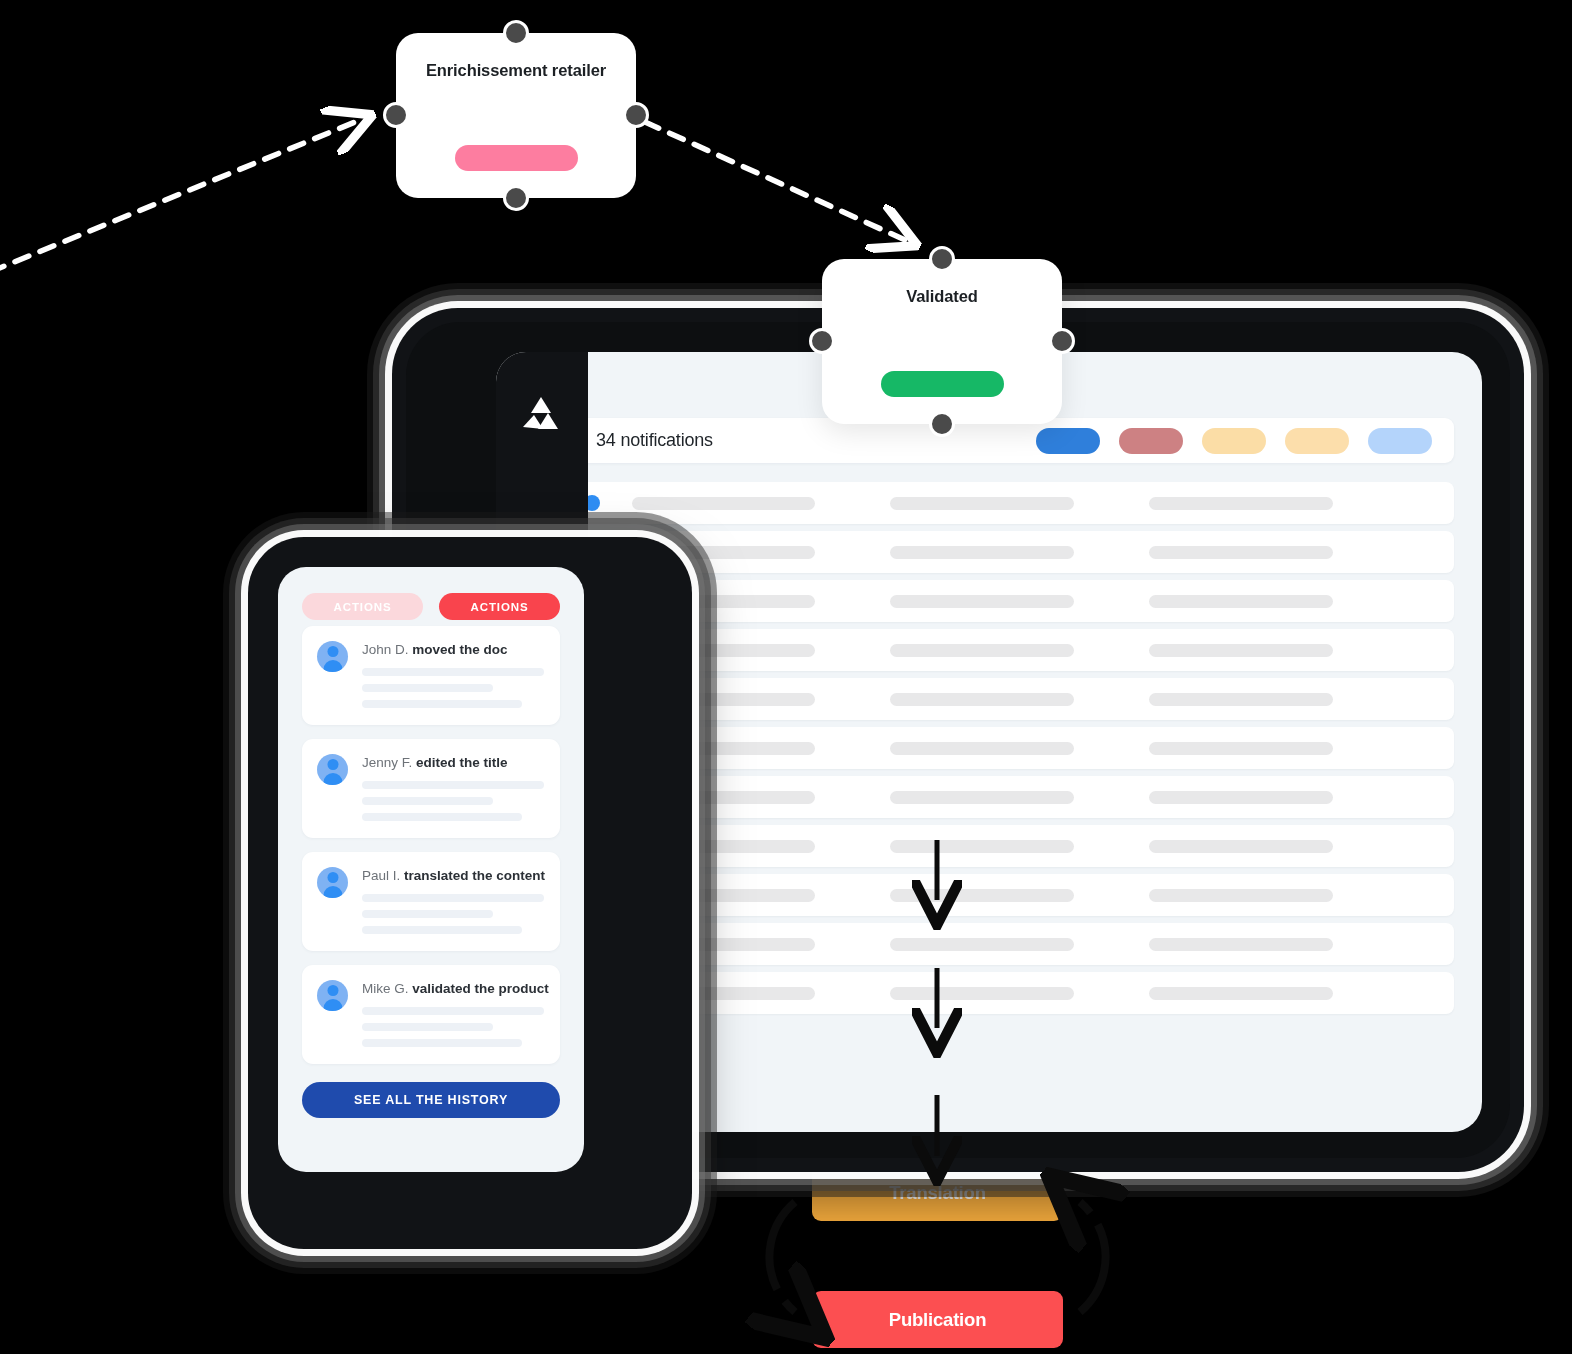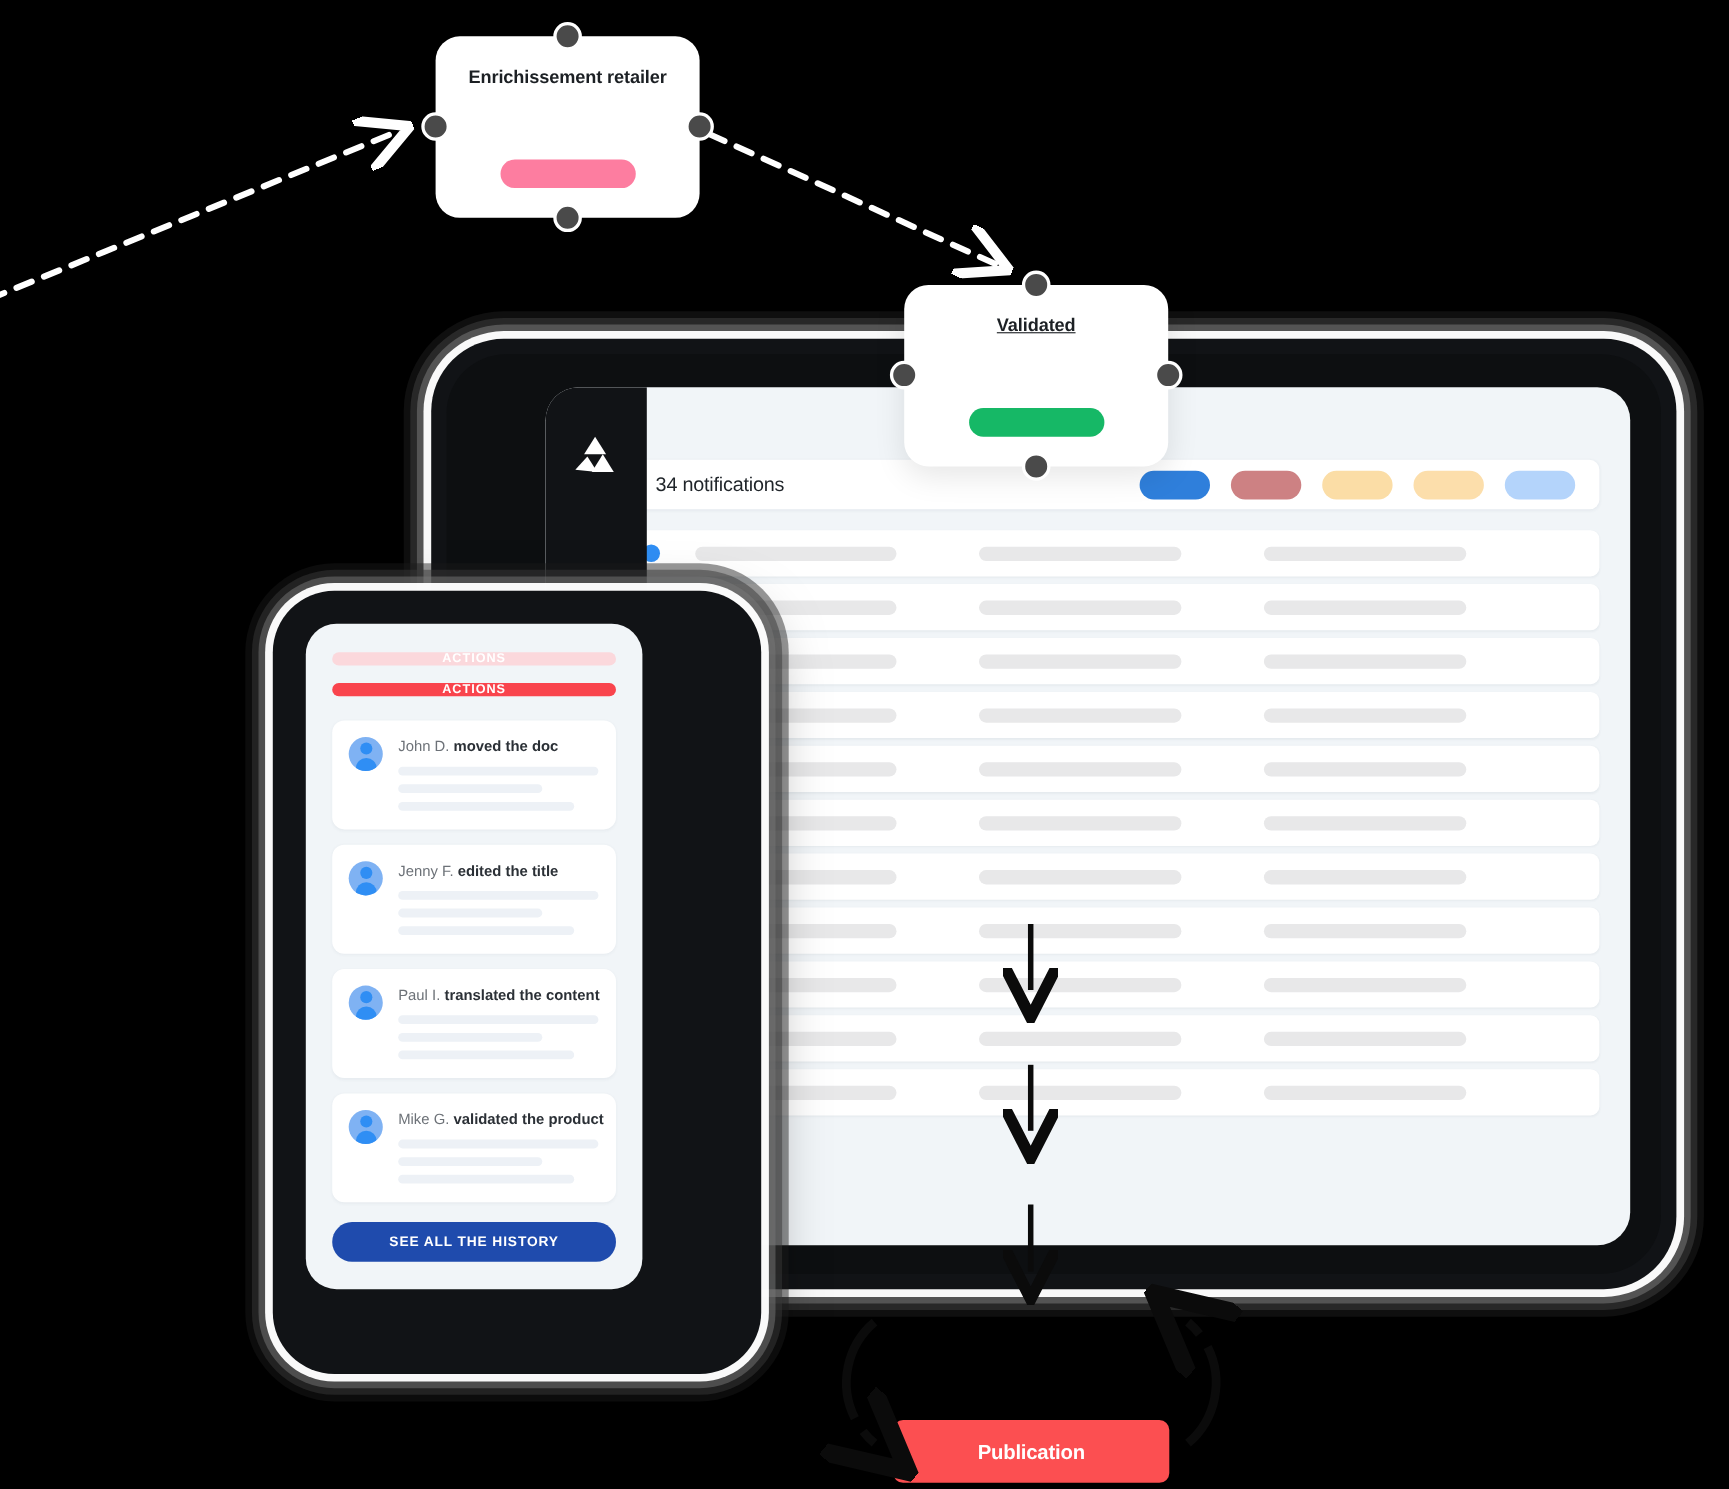--- a/index.html
+++ b/index.html
@@ -34,21 +34,21 @@
     position: absolute;
     width: 26px; height: 26px; border-radius: 50%;
     background: #4a4a4a; border: 3px solid #ffffff;
     z-index: 31;
   }
 
   #card-enrich { left: 396px; top: 33px; width: 240px; height: 165px; }
   #card-enrich .fc-title { margin-bottom: 16px; }
   #card-enrich .fc-bar { width: 123px; height: 26px; background: #fd7da0; }
   #card-valid { left: 822px; top: 259px; width: 240px; height: 165px; }
-  #card-valid .fc-title { margin-bottom: 16px; text-decoration: underline; }
+  #card-valid .fc-title { margin-bottom: 16px; }
   #card-valid .fc-bar { width: 123px; height: 26px; background: #16b866; }
 
   
   #tablet {
     position: absolute; left: 392px; top: 308px;
     width: 1132px; height: 864px;
     border-radius: 66px;
     background: #111316;
     box-shadow:
       0 0 0 7px rgba(255,255,255,0.97),
@@ -117,21 +117,21 @@
       0 0 0 19px rgba(55,55,55,0.5),
       0 0 0 25px rgba(26,26,26,0.45),
       0 20px 54px rgba(0,0,0,0.5);
     z-index: 20;
   }
   #phone-screen {
     position: absolute; left: 30px; top: 30px; width: 306px; height: 605px;
     background: #f1f5f8; border-radius: 28px; overflow: hidden;
     padding: 26px 24px;
   }
-  #act-tabs { display: flex; gap: 16px; margin-bottom: 22px; flex-direction: column; }
+  #act-tabs { display: flex; gap: 16px; margin-bottom: 6px; }
   .act-tab {
     flex: 1; height: 27px; border-radius: 14px;
     display: flex; align-items: center; justify-content: center;
     font-size: 11.5px; font-weight: bold; letter-spacing: 0.9px;
   }
   .act-tab.inactive { background: #fbd8dc; color: #ffffff; }
   .act-tab.active { background: #f9444d; color: #ffffff; }
 
   .act-card {
     background: #ffffff; border-radius: 11px;
@@ -390,15 +390,16 @@
     <path d="M937,840 L937,900" stroke="#0b0b0b" stroke-width="5" fill="none" marker-end="url(#arrowK)"></path>
     <path d="M937,968 L937,1028" stroke="#0b0b0b" stroke-width="5" fill="none" marker-end="url(#arrowK)"></path>
     <path d="M937,1095 L937,1156" stroke="#0b0b0b" stroke-width="5" fill="none" marker-end="url(#arrowK)"></path>
     <path d="M795,1202 A72,72 0 0 0 795,1312" stroke="#0b0b0b" stroke-width="8" fill="none" stroke-dasharray="96 14" stroke-linecap="butt" marker-end="url(#arrowK)"></path>
     <path d="M1080,1312 A72,72 0 0 0 1080,1202" stroke="#0b0b0b" stroke-width="8" fill="none" stroke-dasharray="96 14" stroke-linecap="butt" marker-end="url(#arrowK)"></path>
   </svg>
 
   <div id="wf-init" class="wf-node">Initialization</div>
   <div id="wf-mktg" class="wf-node">Marketing Enrichment</div>
   <div id="wf-qual" class="wf-node">Quality Validation</div>
+  <div id="wf-trans" class="wf-node">Translation</div>
   <div id="wf-pub" class="wf-node">Publication</div>
 
 </div>
 
 </body></html>

